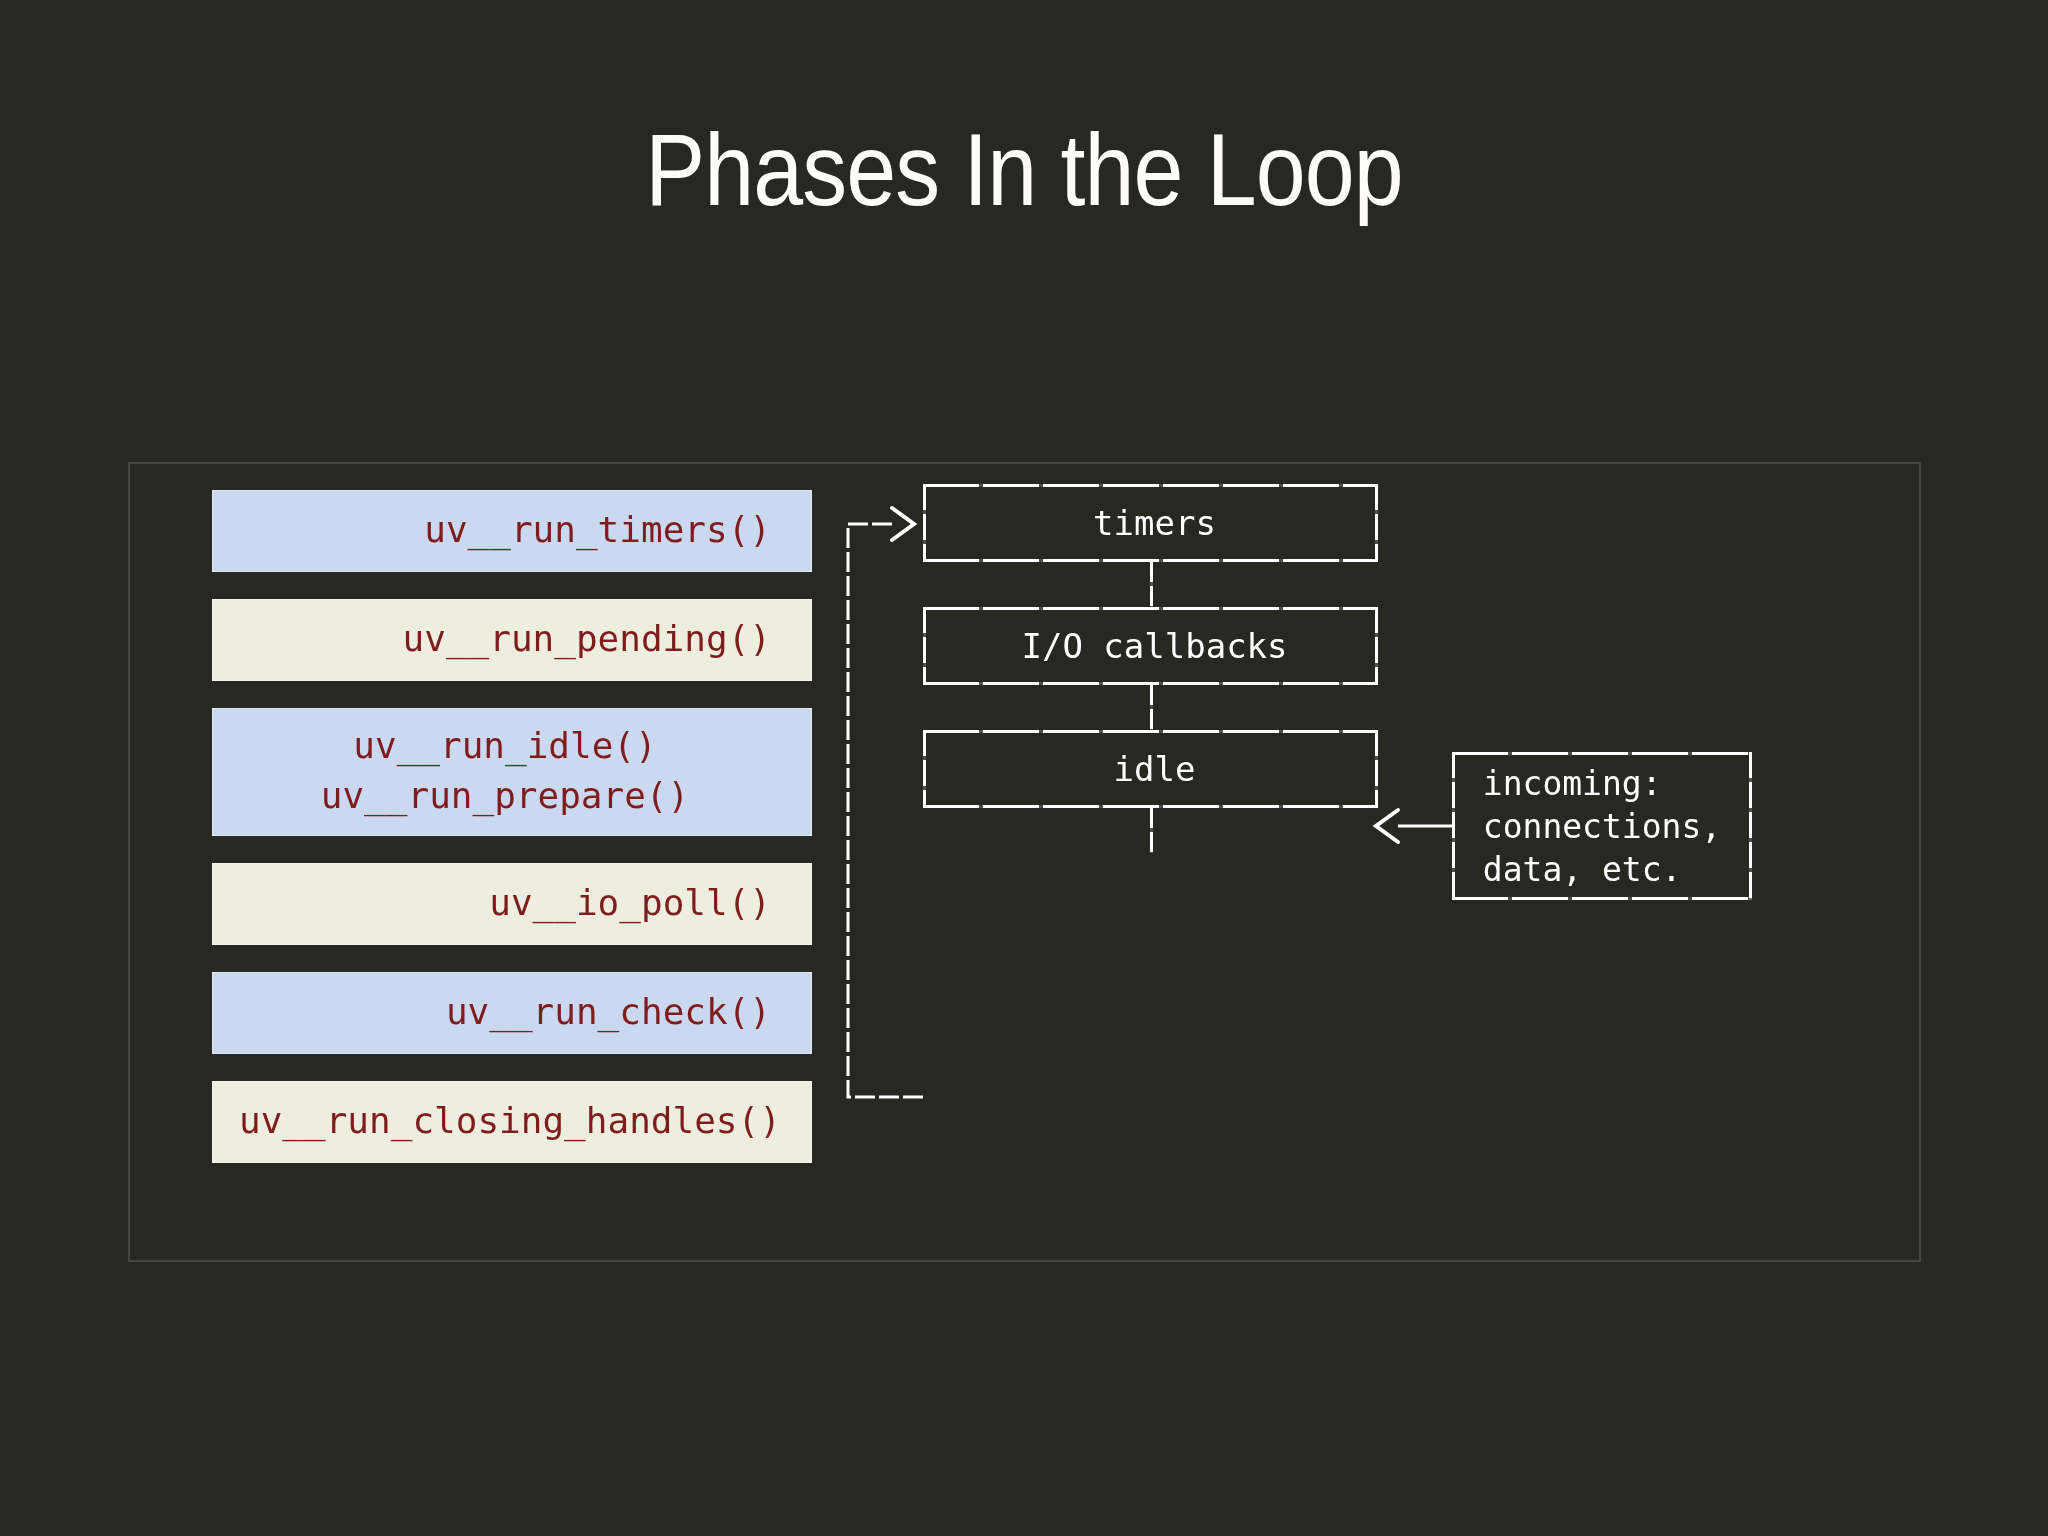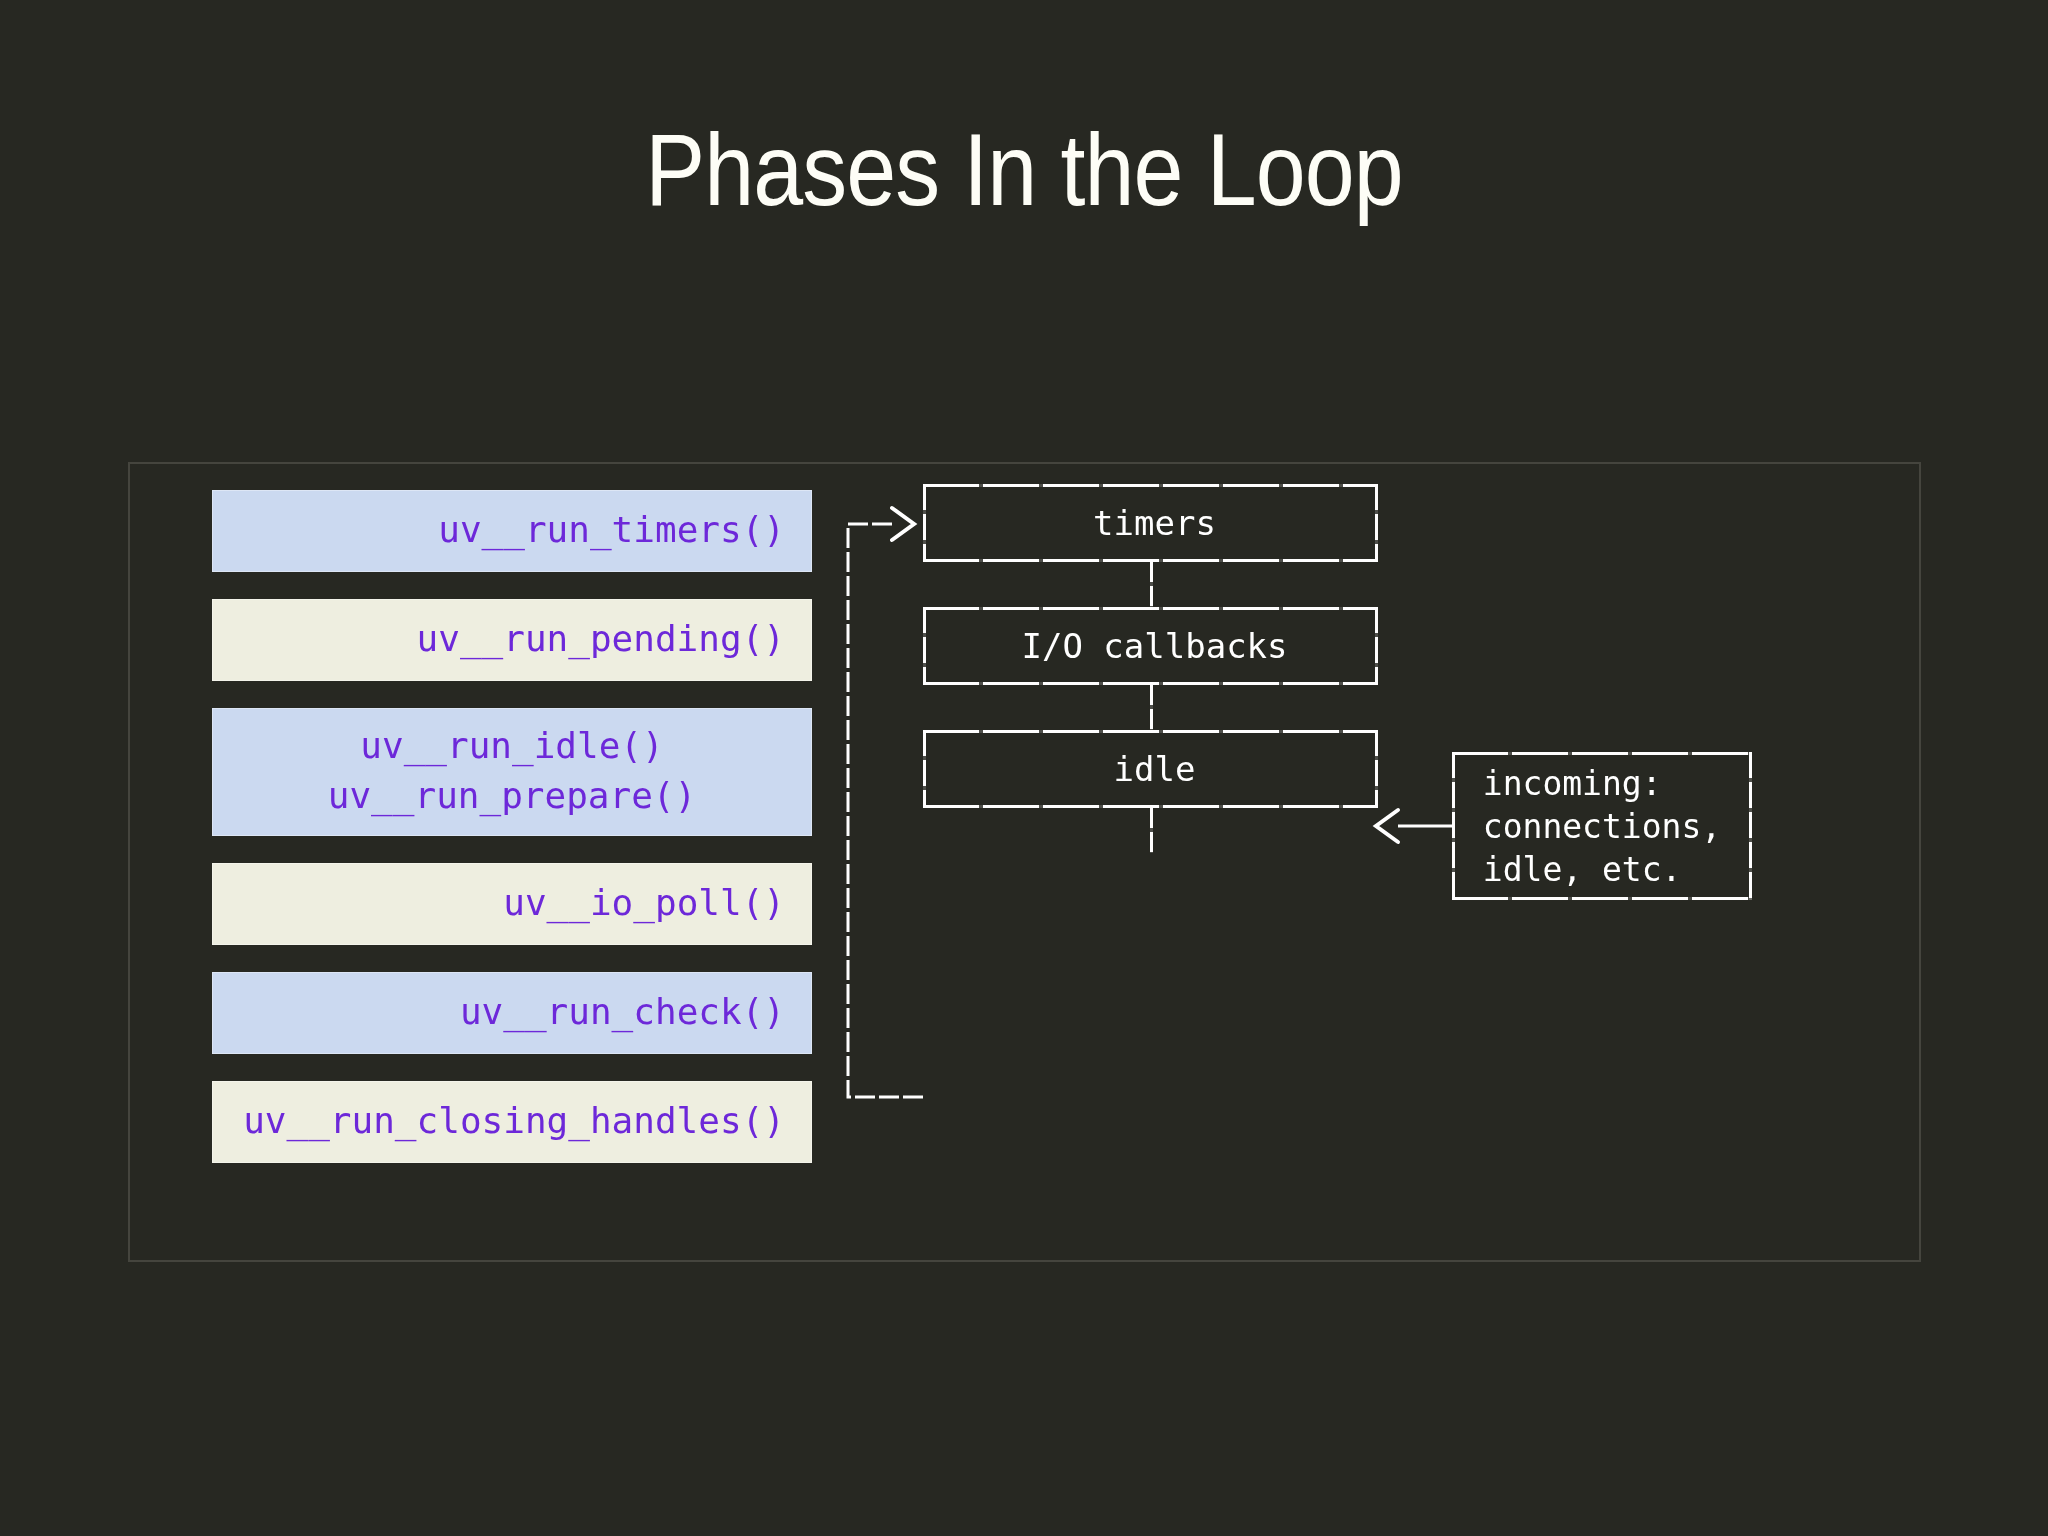--- a/index.html
+++ b/index.html
@@ -47,24 +47,24 @@
   
   #api-column {
     position: absolute;
     left: 82px;
     top: 26px;
     width: 600px;
   }
 
   .api-chip {
     width: 600px;
-    padding: 14px 26px 16px 26px;
+    padding: 14px 40px 16px 26px;
     margin-bottom: 27px;
     text-align: right;
-    color: #6d28d9;
+    color: #7f1d1d;
     font-family: "DejaVu Sans Mono", "Liberation Mono", monospace;
     font-size: 36px;
     line-height: 50px;
     white-space: pre;
     border: 1px solid rgba(255,255,255,0.35);
   }
   .api-chip.tone-blue  { background: #cbd9f0; }
   .api-chip.tone-cream { background: #eeeee0; }
   .api-chip.two-line   { padding-top: 12px; padding-bottom: 14px; text-align: center; }
 
@@ -227,16 +227,16 @@
     <path d="M 1322 362 L 1268 362" fill="none" stroke="#ffffff" stroke-width="3"></path>
 
     <path d="M 1268 346 L 1246 362 L 1268 378" fill="none" stroke="#ffffff" stroke-width="4" stroke-linecap="round"></path>
   </svg>
 
   <div id="incoming-note">
     <span class="phase-edge-l"></span>
     <span class="phase-edge-r"></span>
     <span>incoming:
 connections,
-idle, etc.</span>
+data, etc.</span>
   </div>
 
 </div>
 
 </body></html>

